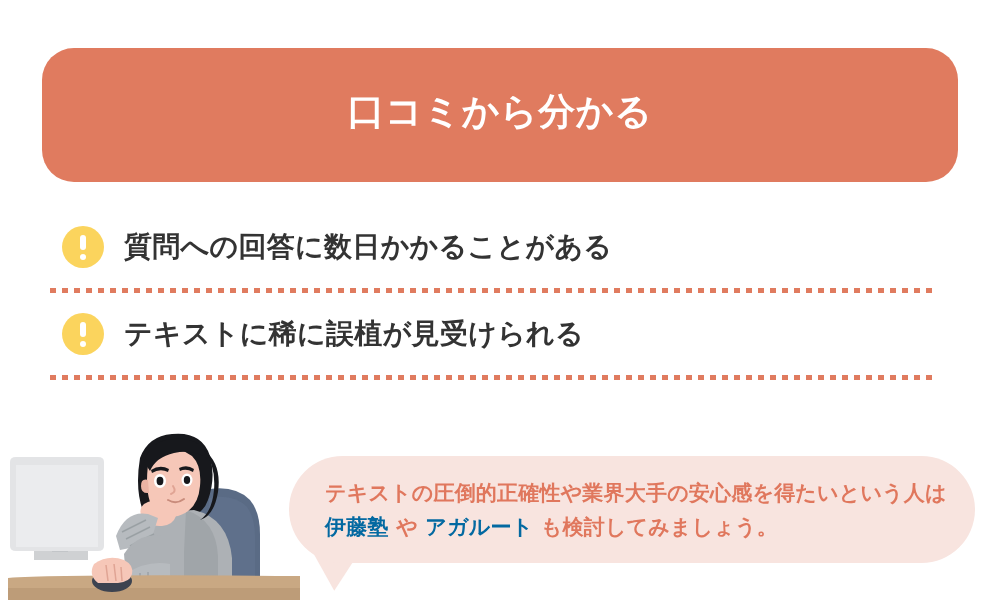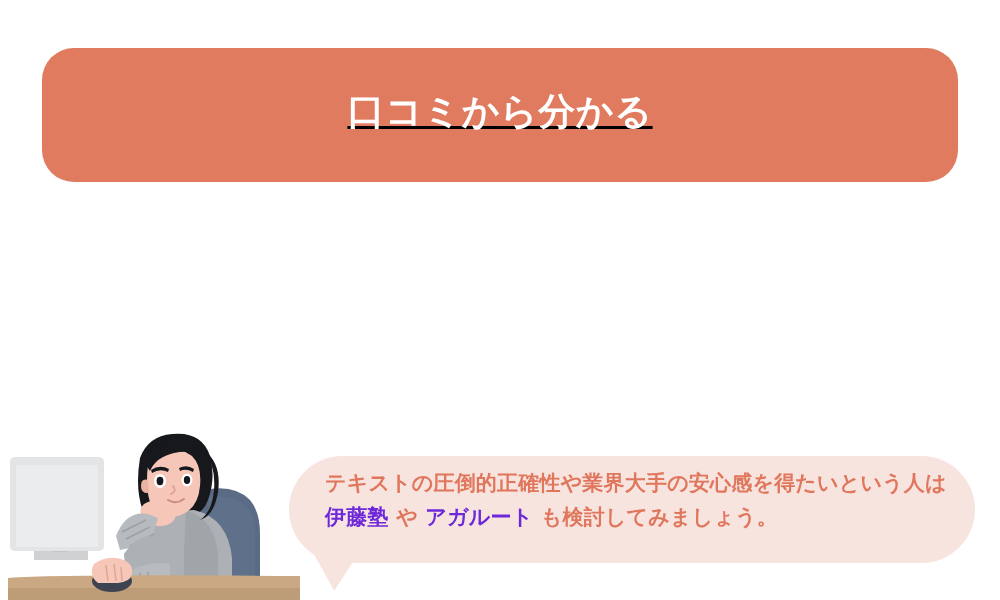--- a/index.html
+++ b/index.html
@@ -29,21 +29,20 @@
     top: 48px;
     width: 916px;
     height: 134px;
     background: #e07b5f;
     border-radius: 32px;
     display: flex;
     align-items: center;
     justify-content: center;
     box-sizing: border-box;
     padding: 4px 24px 10px 24px;
-    text-decoration: underline;
   }
   .banner-line {
     color: #ffffff;
     font-size: 37px;
     font-weight: bold;
     line-height: 1.28;
     letter-spacing: 0.5px;
     white-space: nowrap;
     text-align: center;
   }
@@ -117,21 +116,21 @@
   
   .bubble {
     position: absolute;
     left: 289px;
     top: 456px;
     width: 686px;
     height: 107px;
     background: #f8e4df;
     border-radius: 58px;
     box-sizing: border-box;
-    padding: 10px 34px 0 36px;
+    padding: 20px 34px 0 36px;
   }
   .bubble-tail {
     position: absolute;
     left: 314px;
     top: 548px;
     width: 0;
     height: 0;
     border-left: 18px solid transparent;
     border-right: 34px solid transparent;
     border-top: 42px solid #f8e4df;
@@ -140,41 +139,56 @@
   .bubble-line {
     font-size: 21px;
     font-weight: bold;
     line-height: 1.62;
     letter-spacing: 0.2px;
     white-space: nowrap;
     position: relative;
     z-index: 2;
   }
   .t-accent { color: #e0775d; }
-  .t-dark   { color: #6d28d9; }
+  .t-dark   { color: #0369a1; }
 
   
   .illustration {
     position: absolute;
     left: 8px;
     top: 428px;
     width: 292px;
     height: 172px;
   }
   .illustration svg { display: block; }
 </style>
 </head>
 <body>
 
 <div id="infographic">
 
   <div class="banner">
     <div class="banner-line">口コミから分かる</div>
   </div>
 
+  <div class="bullet-list">
+
+    <div class="bullet-row">
+      <span class="warn-icon"></span>
+      <span class="bullet-text">質問への回答に数日かかることがある</span>
+    </div>
+    <div class="divider"></div>
+
+    <div class="bullet-row">
+      <span class="warn-icon"></span>
+      <span class="bullet-text">テキストに稀に誤植が見受けられる</span>
+    </div>
+    <div class="divider"></div>
+
+  </div>
 
   <div class="illustration">
     <svg width="292" height="172" viewBox="0 0 292 172" xmlns="http://www.w3.org/2000/svg">
 
       <path d="M196 62 q30 -6 46 10 q10 12 10 34 l0 46 l-64 0 l0 -72 z" fill="#5a6b85"></path>
       <path d="M201 70 q24 -5 38 9 q8 11 8 29 l0 40 l-48 0 z" fill="#64769180"></path>
 
       <path d="M26 122 l54 0 l0 10 l-54 0 z" fill="#cfd1d3"></path>
       <path d="M44 86 l16 0 l0 38 l-16 0 z" fill="#c2c5c8"></path>
 

